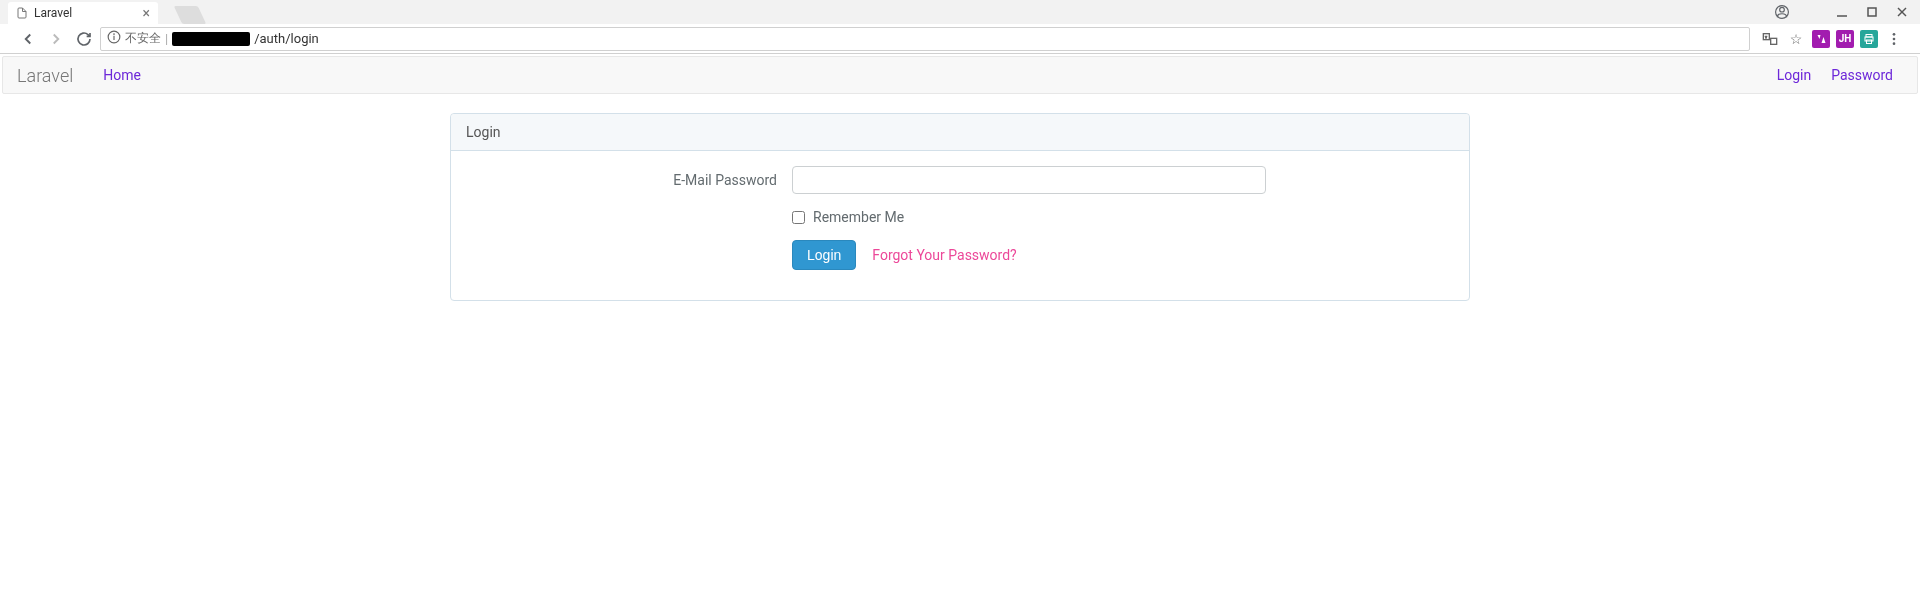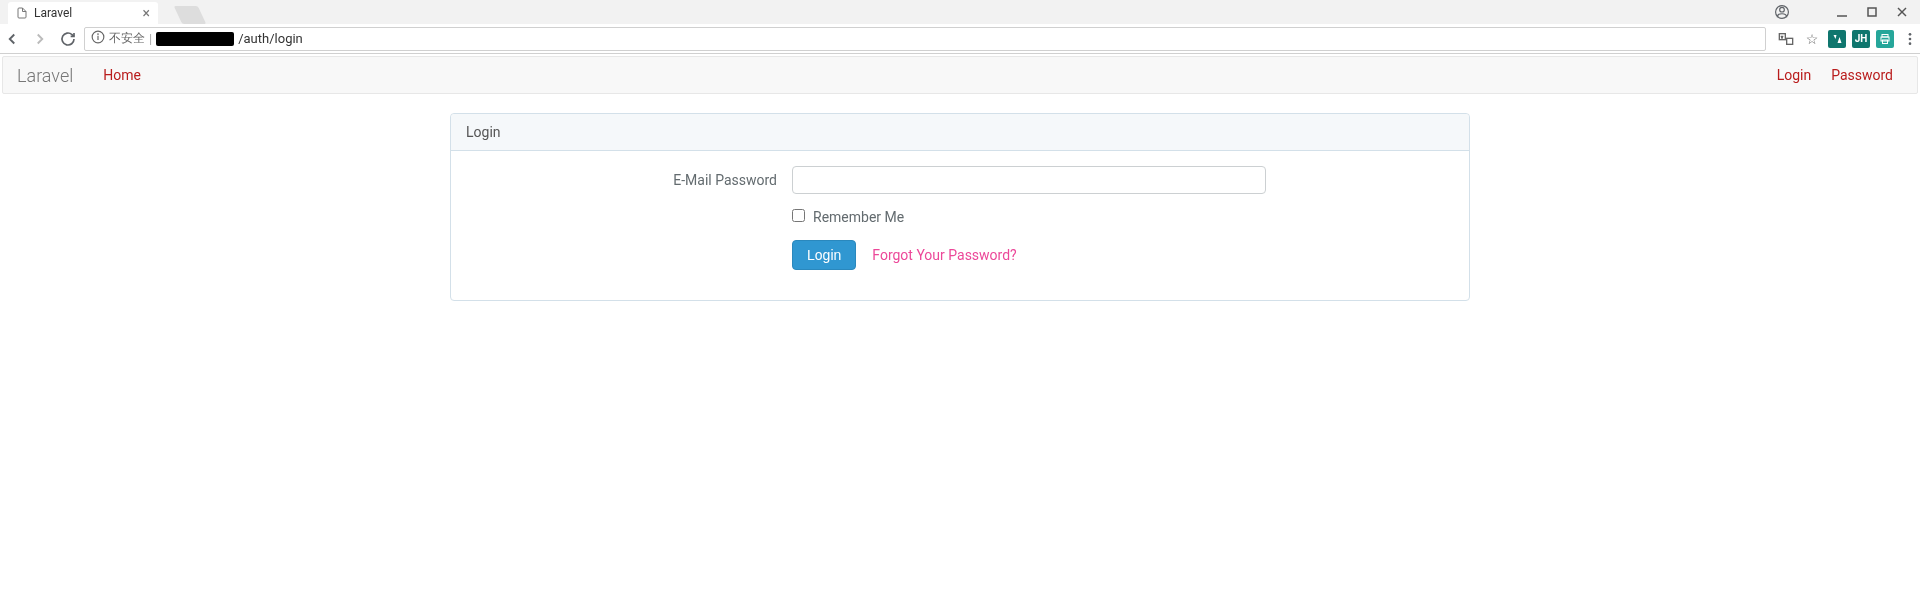--- a/index.html
+++ b/index.html
@@ -10,48 +10,48 @@
     .tab { display: flex; align-items: center; height: 22px; padding: 0 8px; background: #fff; border-top-left-radius: 3px; border-top-right-radius: 3px; margin-left: 8px; font-size: 12px; color: #333; gap: 6px; min-width: 150px; position: relative; }
     .tab::after { content: ''; position: absolute; right: -12px; top: 0; width: 24px; height: 22px; background: #fff; transform: skewX(25deg); z-index: -1; border-top-right-radius: 3px; }
     .tab-icon { width: 12px; height: 12px; display: flex; align-items: center; justify-content: center; }
     .tab-close { font-size: 14px; color: #777; margin-left: auto; }
     .newtab { width: 24px; height: 18px; background: #ddd; margin-left: 20px; transform: skewX(25deg); border-radius: 2px; }
     .window-controls-top { position: absolute; right: 4px; top: 2px; display: flex; gap: 2px; align-items: center; }
     .wc-btn { width: 28px; height: 20px; display: flex; align-items: center; justify-content: center; color: #555; }
     .wc-btn svg { width: 14px; height: 14px; }
     .profile-icon { margin-right: 30px; }
 
-    .addr-bar { height: 30px; background: #fff; border-bottom: 1px solid #d0d0d0; display: flex; align-items: center; padding: 0 0; gap: 4px; }
+    .addr-bar { height: 30px; background: #fff; border-bottom: 1px solid #d0d0d0; display: flex; align-items: center; padding: 0 16px; gap: 4px; }
     .nav-btn { width: 24px; height: 24px; display: flex; align-items: center; justify-content: center; color: #5f6368; border-radius: 50%; }
     .nav-btn.dis { color: #bbb; }
     .url-wrap { flex: 1; height: 24px; border: 1px solid #d0d0d0; border-radius: 2px; display: flex; align-items: center; padding: 0 6px; gap: 4px; font-size: 13px; color: #333; }
     .url-security { color: #666; font-size: 12px; }
     .url-redact { width: 78px; height: 14px; background: #000; border-radius: 2px; }
     .addr-right { display: flex; align-items: center; gap: 6px; margin-left: 6px; }
     .ext-icon { width: 20px; height: 20px; display: flex; align-items: center; justify-content: center; font-size: 14px; color: #666; }
-    .ext-blue { background: #0f766e; color: #fff; border-radius: 2px; font-size: 10px; font-weight: bold; width: 18px; height: 18px; }
+    .ext-blue { background: #a21caf; color: #fff; border-radius: 2px; font-size: 10px; font-weight: bold; width: 18px; height: 18px; }
     .ext-teal { background: #26a69a; color: #fff; border-radius: 2px; width: 18px; height: 18px; }
 
     
     .navbar { background: #f8f8f8; border: 1px solid #e7e7e7; height: 38px; display: flex; align-items: center; padding: 0 14px; margin: 2px 2px 0 2px; border-radius: 2px; }
     .navbar-brand { font-size: 18px; color: #777; font-weight: 300; margin-right: 20px; }
-    .navbar-link { color: #b91c1c; font-size: 14px; padding: 0 10px; }
+    .navbar-link { color: #6d28d9; font-size: 14px; padding: 0 10px; }
     .navbar-right { margin-left: auto; display: flex; }
 
     .container { max-width: 1140px; margin: 0 auto; padding: 19px 0; }
     .panel { border: 1px solid #d3e0e9; border-radius: 4px; background: #fff; margin: 0 60px; }
     .panel-heading { background: #f5f8fa; border-bottom: 1px solid #d3e0e9; padding: 10px 15px; color: #555; font-size: 14px; border-top-left-radius: 4px; border-top-right-radius: 4px; }
     .panel-body { padding: 15px; }
 
     .form-group { display: flex; margin-bottom: 15px; align-items: center; }
     .control-label { width: 33%; text-align: right; padding-right: 15px; color: #636b6f; font-size: 14px; }
     .col { width: 48%; }
     .col-offset { margin-left: 33%; width: 48%; }
     .form-control { width: 100%; height: 28px; border: 1px solid #ccd0d2; border-radius: 4px; padding: 4px 10px; font-size: 14px; color: #555; background: #fff; }
-    .checkbox-row { display: flex; align-items: flex-start; gap: 8px; color: #636b6f; }
+    .checkbox-row { display: flex; align-items: center; gap: 8px; color: #636b6f; }
     .checkbox-row input { width: 13px; height: 13px; }
     .btn-primary { background: #3097d1; border: 1px solid #2a88bd; color: #fff; padding: 6px 14px; border-radius: 4px; font-size: 14px; cursor: pointer; }
     .btn-link { color: #ec4899; background: none; border: none; padding: 6px 12px; font-size: 14px; cursor: pointer; }
     .actions { display: flex; align-items: center; gap: 4px; }
   </style>
 </head>
 <body>
 
 <div class="browser-tabs">
   <div class="tab">

